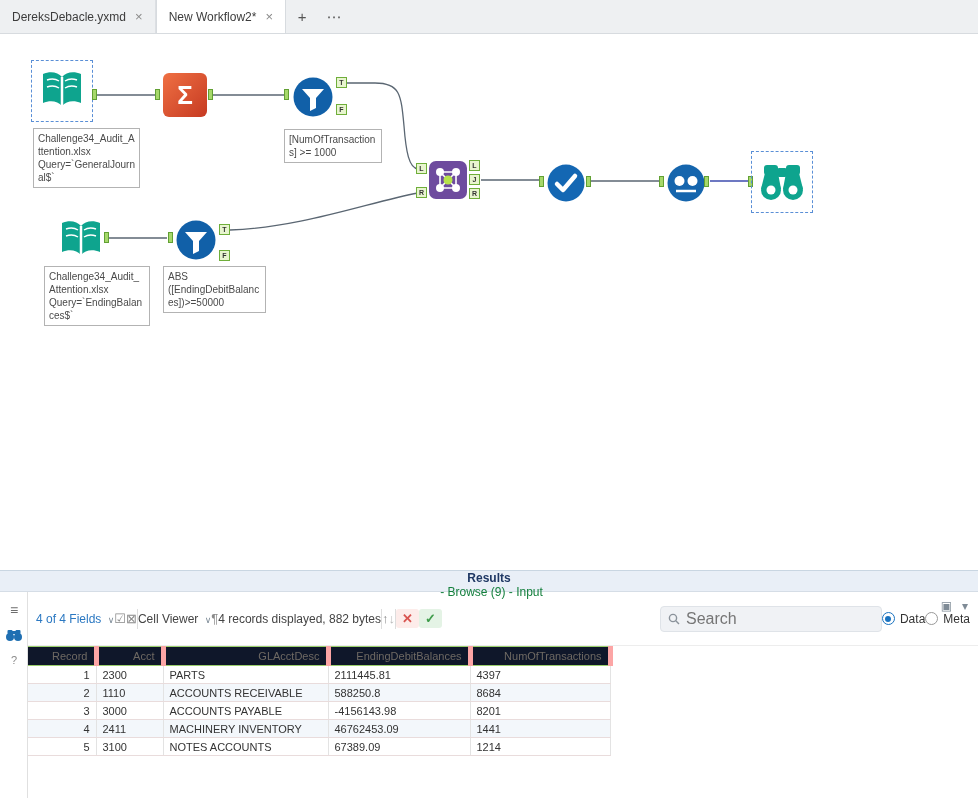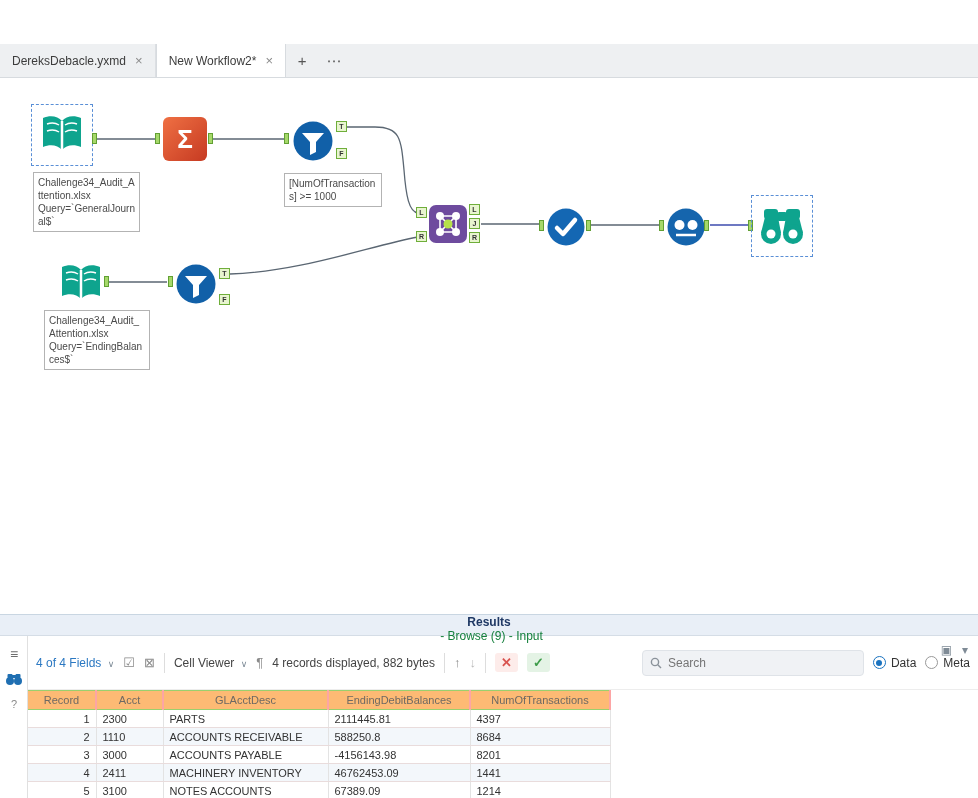--- a/index.html
+++ b/index.html
@@ -1,18 +1,18 @@
 <!DOCTYPE html>
 <html><head>
 <meta charset="utf-8">
 <style>
   * { margin:0; padding:0; box-sizing:border-box; }
   html,body { width:978px; height:798px; overflow:hidden; background:#fff;
     font-family:"Liberation Sans", sans-serif; }
-  .app { position:relative; width:978px; height:621px; background:#fff;margin-top:44px; }
+  .app { position:relative; width:978px; height:621px; background:#fff; }
 
   
   .tabbar { height:34px; background:#eef0f2; border-bottom:1px solid #d7dbdf;
     display:flex; align-items:stretch; }
   .tab { display:flex; align-items:center; padding:0 12px; font-size:12px; color:#3c3c3c;
     border-right:1px solid #dcdfe3; cursor:default; }
   .tab.active { background:#fff; border-left:1px solid #d7dbdf; border-right:1px solid #d7dbdf; }
   .tab .close { margin-left:9px; color:#8a8a8a; font-size:13px; }
   .tabbtn { width:32px; display:flex; align-items:center; justify-content:center;
     color:#555; font-size:15px; }
@@ -37,46 +37,46 @@
   .results-header { height:22px; background:#e9eff7; border-top:1px solid #c9d6e2;
     border-bottom:1px solid #d5dde6; display:flex; align-items:center; padding:0 10px;
     font-size:12px;flex-direction:column; }
   .results-title { font-weight:bold; color:#1f3864; }
   .results-subtitle { color:#15803d; margin-left:5px; }
   .rh-icons { margin-left:auto; display:flex; gap:10px; color:#7f8b96; font-size:12px; }
   .results-body { display:flex; height:206px; }
   .left-strip { width:28px; border-right:1px solid #e0e0e0; position:relative; }
   .strip-icon { position:absolute; left:0; width:28px; text-align:center; color:#6e6e6e; }
   .results-main { flex:1; overflow:hidden; }
-  .res-toolbar { height:54px; display:flex; align-items:center; gap:9px; padding:0 8px;
+  .res-toolbar { height:54px; display:flex; align-items:center; padding:0 8px;
     border-bottom:1px solid #ededed; font-size:12px; color:#444; white-space:nowrap; }
   .tb-fields { color:#2b78c2; }
   .tb-chev { color:#7a8894; font-size:9px; margin-left:3px; }
   .tb-icon { color:#8a8a8a; font-size:13px; }
   .tb-sep { width:1px; height:20px; background:#ddd; }
   .tb-cancel { color:#d9534f; font-weight:bold; font-size:13px; background:#fdecea;
     border-radius:3px; padding:2px 6px; }
   .tb-apply { color:#3e9c4a; font-weight:bold; font-size:13px; background:#e4f3e5;
     border-radius:3px; padding:2px 6px; }
   .searchbox { margin-left:auto; width:222px; height:26px; background:#f0f2f5;
     border:1px solid #dfe3e8; border-radius:4px; display:flex; align-items:center;
     padding:0 7px; gap:6px; }
-  .searchbox input { border:none; background:transparent; outline:none; font-size:12px;
+  .searchbox input { border:none; background:transparent; outline:none; font-size:16px;
     color:#333; width:170px; font-family:"Liberation Sans", sans-serif; }
   .radio { display:flex; align-items:center; gap:5px; font-size:12px; color:#333; }
   .radio-dot { width:13px; height:13px; border-radius:50%; border:1.5px solid #999;
     position:relative; background:#fff; }
   .radio-dot.on { border-color:#1a73c0; }
   .radio-dot.on::after { content:""; position:absolute; left:2.5px; top:2.5px; width:6px;
     height:6px; border-radius:50%; background:#1a73c0; }
 
   table.grid { border-collapse:collapse; table-layout:fixed; font-size:11px; color:#333; }
-  table.grid th { height:19px; font-weight:normal; color:#6e6963; text-align:center;
+  table.grid th { height:19px; font-weight:normal; color:#6e6963; text-align:right;
     padding:0 6px; border-top:1px solid #9bcf6d; border-bottom:1px solid #9bcf6d;
-    border-right:2px solid #fca5a5; background:#fdba74; }
+    border-right:5px solid #fca5a5; background:#0f172a; }
   table.grid td { height:18px; padding:0 6px; border-bottom:1px solid #e9dcdc;
     border-right:1px solid #e3e3e3; overflow:hidden; }
   table.grid tr.alt td { background:#f3f7fb; }
   td.record-col, th.record-col { text-align:right; }
 </style>
 </head>
 <body>
 
 <div class="app">
 
@@ -219,20 +219,22 @@
         <circle cx="20" cy="20" r="19.5" fill="#1160a8"></circle>
         <path d="M9 12 H31 L23 21 V31 L17 34 V21 Z" fill="#fff"></path>
       </svg>
     </div>
     <div class="abs letterbox" style="left:219px; top:190px;">
         <span>T</span>
       </div>
     <div class="abs letterbox" style="left:219px; top:216px;">
         <span>F</span>
       </div>
+    <div class="abs annot" style="left:163px; top:232px; width:103px;">ABS
+([EndingDebitBalances])&gt;=50000</div>
   </div>
 
   <div class="results">
     <div class="results-header">
       <span class="results-title">Results</span>
       <span class="results-subtitle">- Browse (9) - Input</span>
       <div class="rh-icons">
         <span>▣</span>
         <span>▾</span>
       </div>

